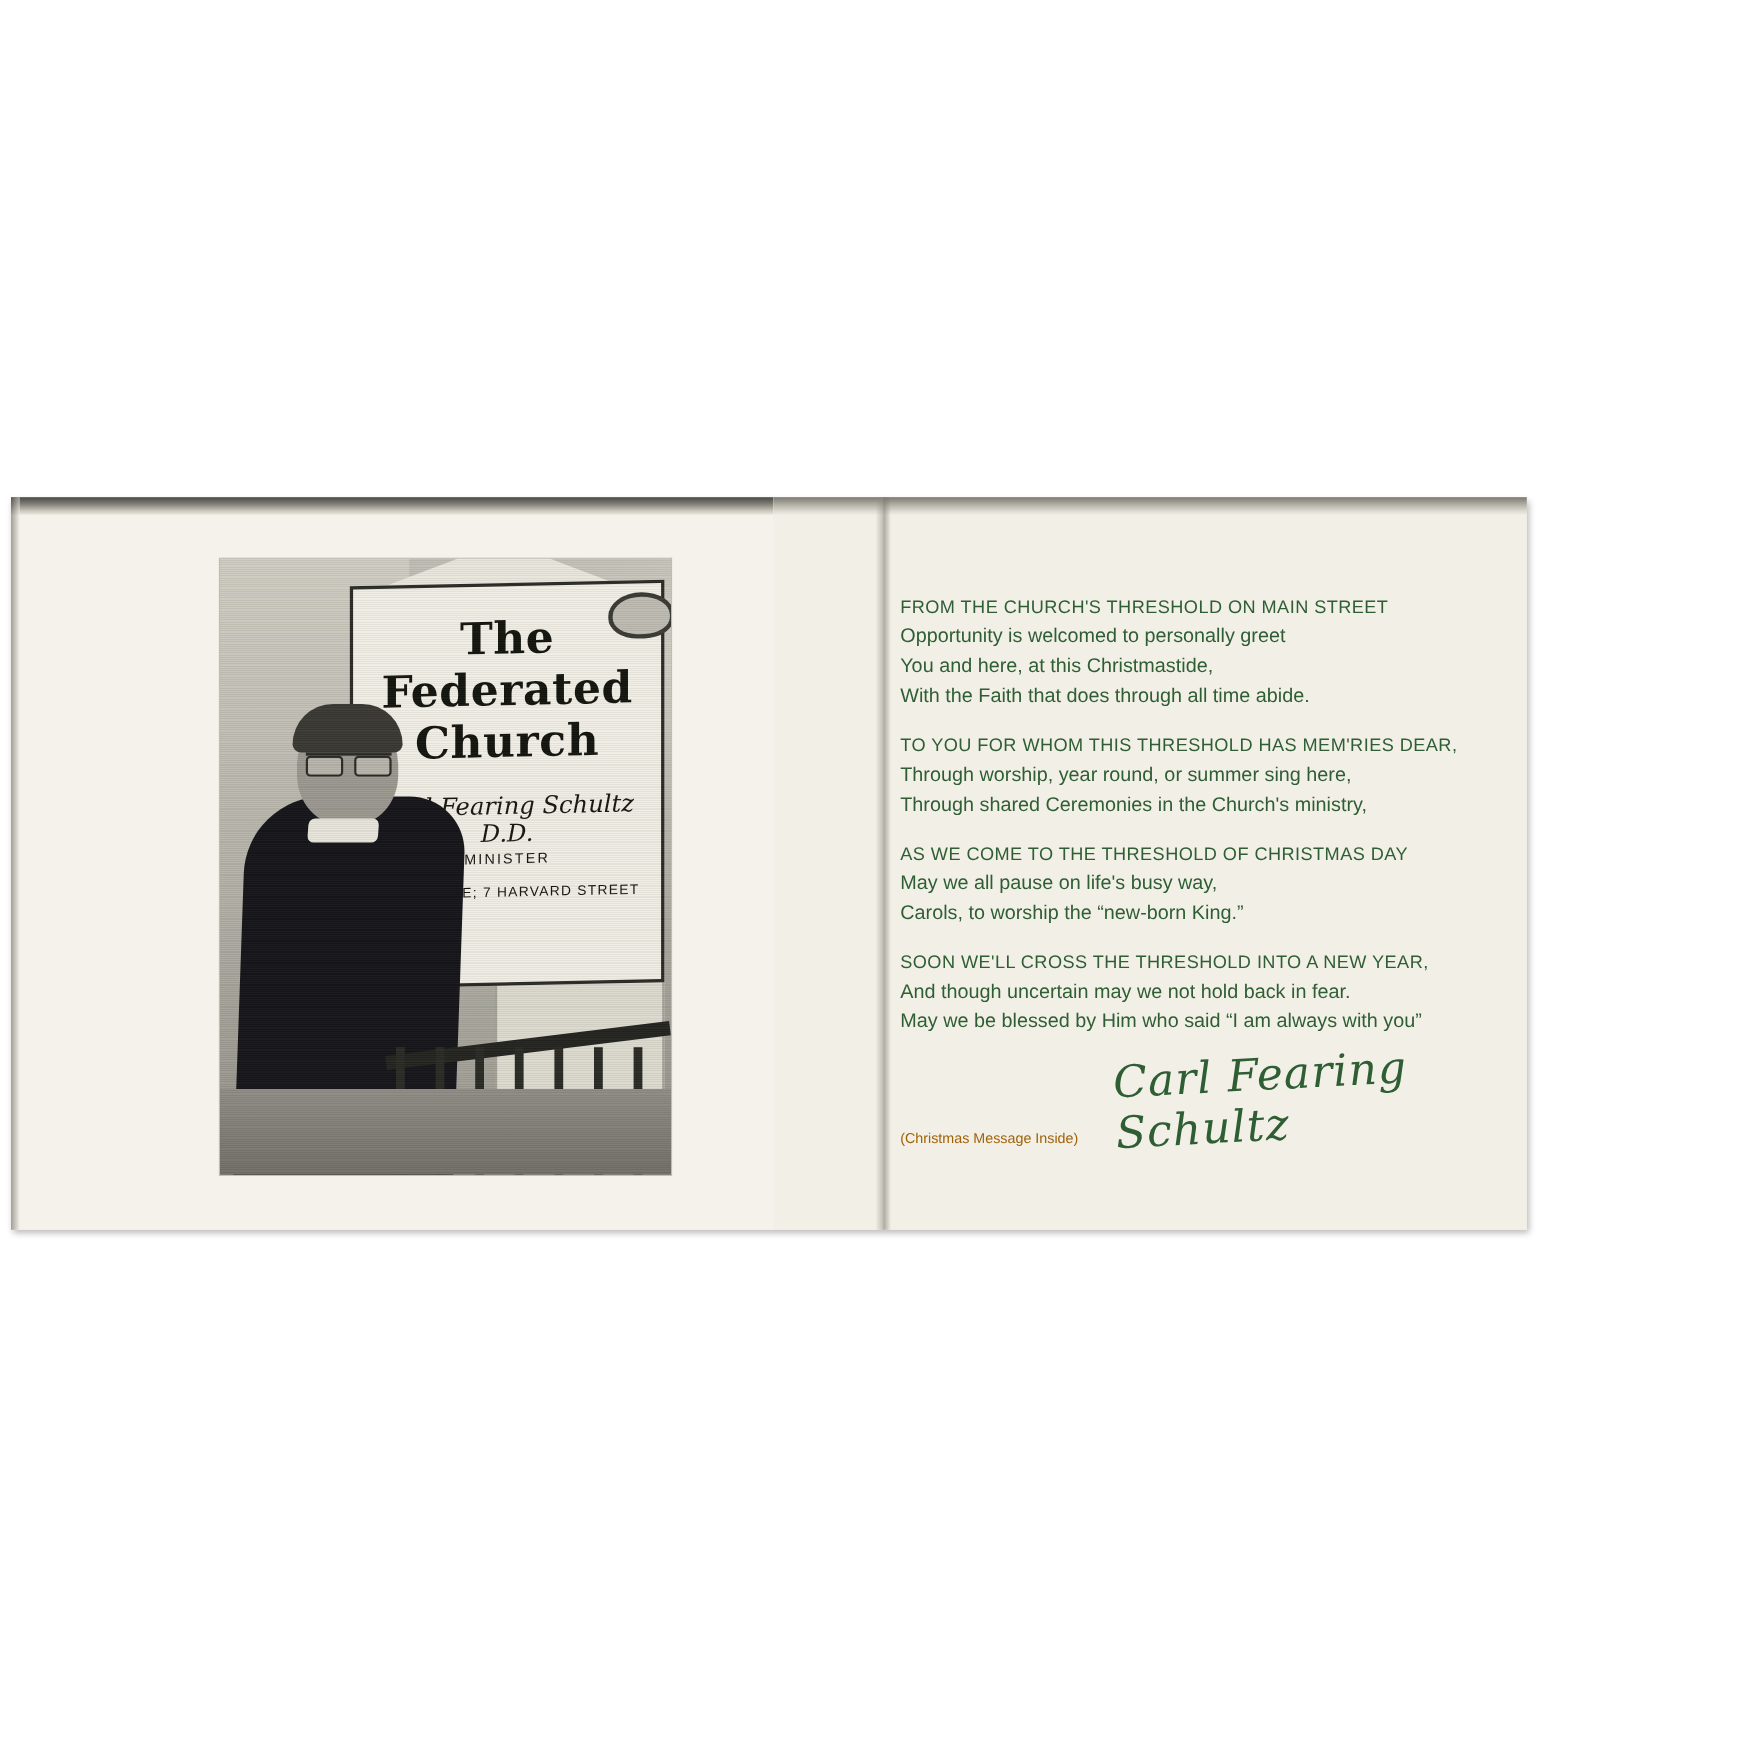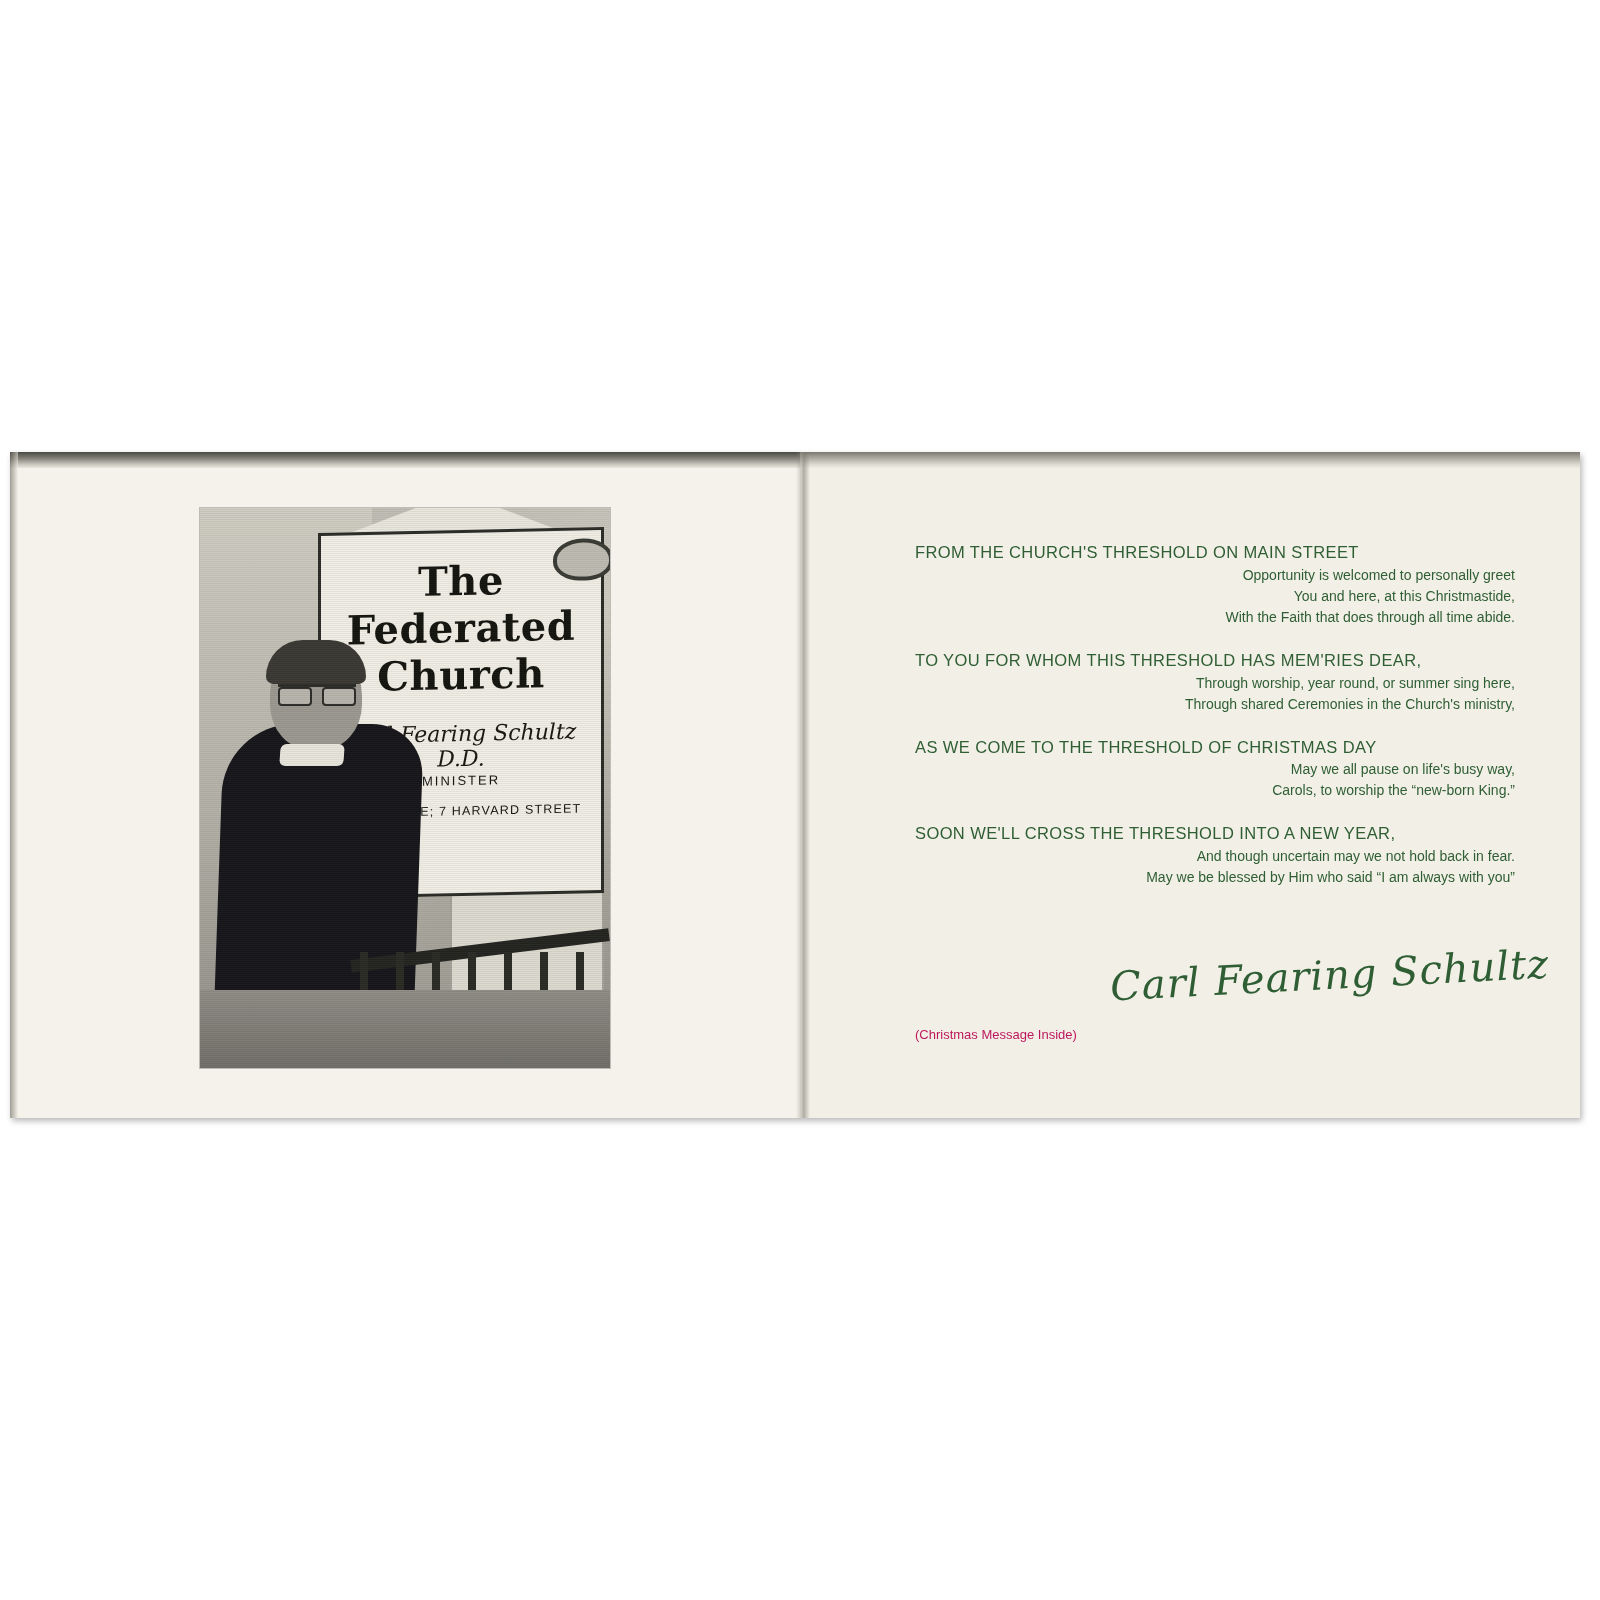--- a/index.html
+++ b/index.html
@@ -14,21 +14,21 @@
     background: #ffffff;
     overflow: hidden;
     font-family: "Liberation Sans", sans-serif;
   }
 
   
   .card {
     position: absolute;
     left: 10px;
     top: 452px;
-    width: 1570px;
+    width: 1378px;
     height: 666px;
     background: #f3f1e8;
     box-shadow: 2px 3px 6px rgba(0,0,0,0.28);
   }
   .card-inner {
     position: absolute;
     inset: 0;
     display: flex;
   }
   .panel {
@@ -264,41 +264,40 @@
     color: #2f5e34;
   }
   .stanza { margin-bottom: 20px; }
   .stanza-head {
     font-size: 16.5px;
     letter-spacing: 0.4px;
     line-height: 1.5;
     font-weight: 500;
   }
   .stanza-line {
-    font-size: 14px;
+    font-size: 18px;
     line-height: 1.5;
-    text-align: right;
   }
   .signature {
     position: absolute;
     left: 310px;
     top: 500px;
     font-family: "DejaVu Serif", serif;
     font-style: italic;
     font-size: 40px;
     color: #2f5e34;
     transform: rotate(-3deg);
     letter-spacing: 1px;
   }
   .note {
     position: absolute;
     left: 115px;
     top: 575px;
     font-size: 13px;
-    color: #be185d;
+    color: #a16207;
   }
 </style>
 </head>
 <body>
 
 <div id="page">
 
   <div class="card">
     <div class="card-inner">
 

